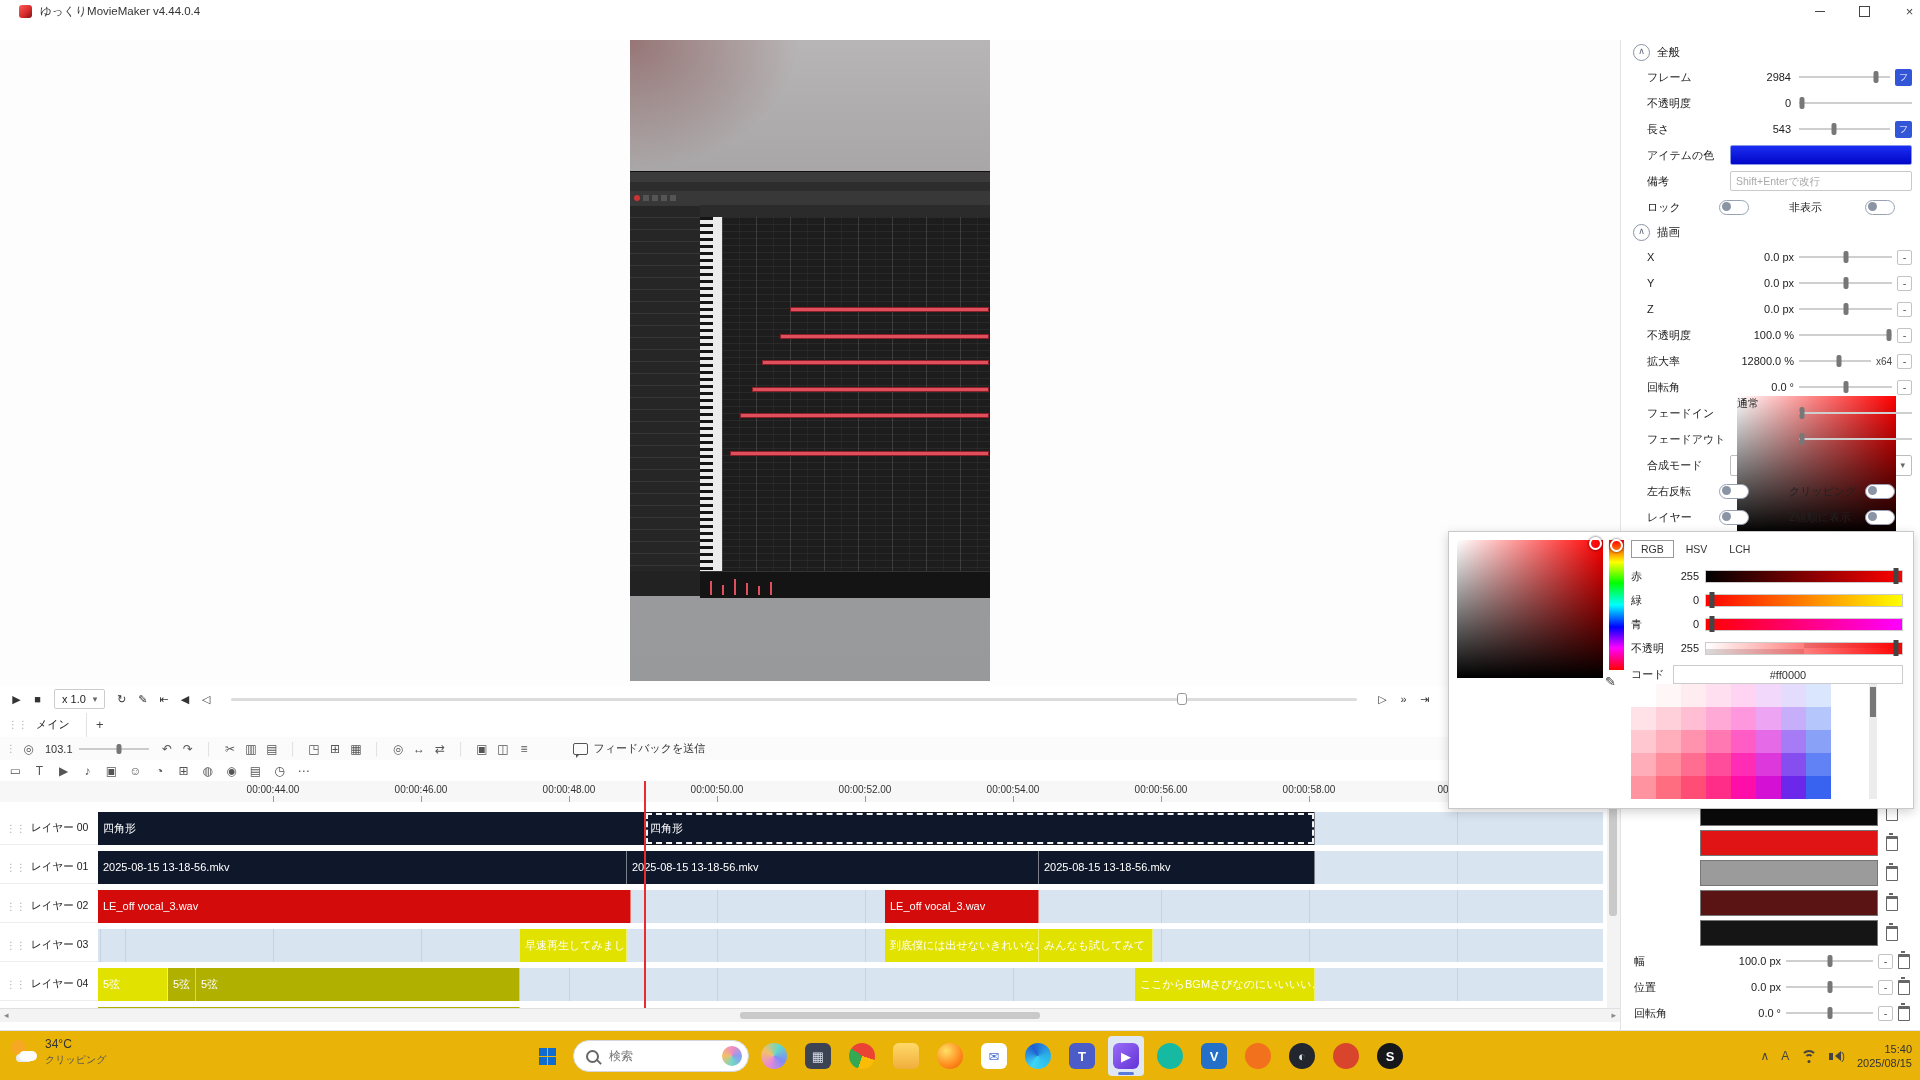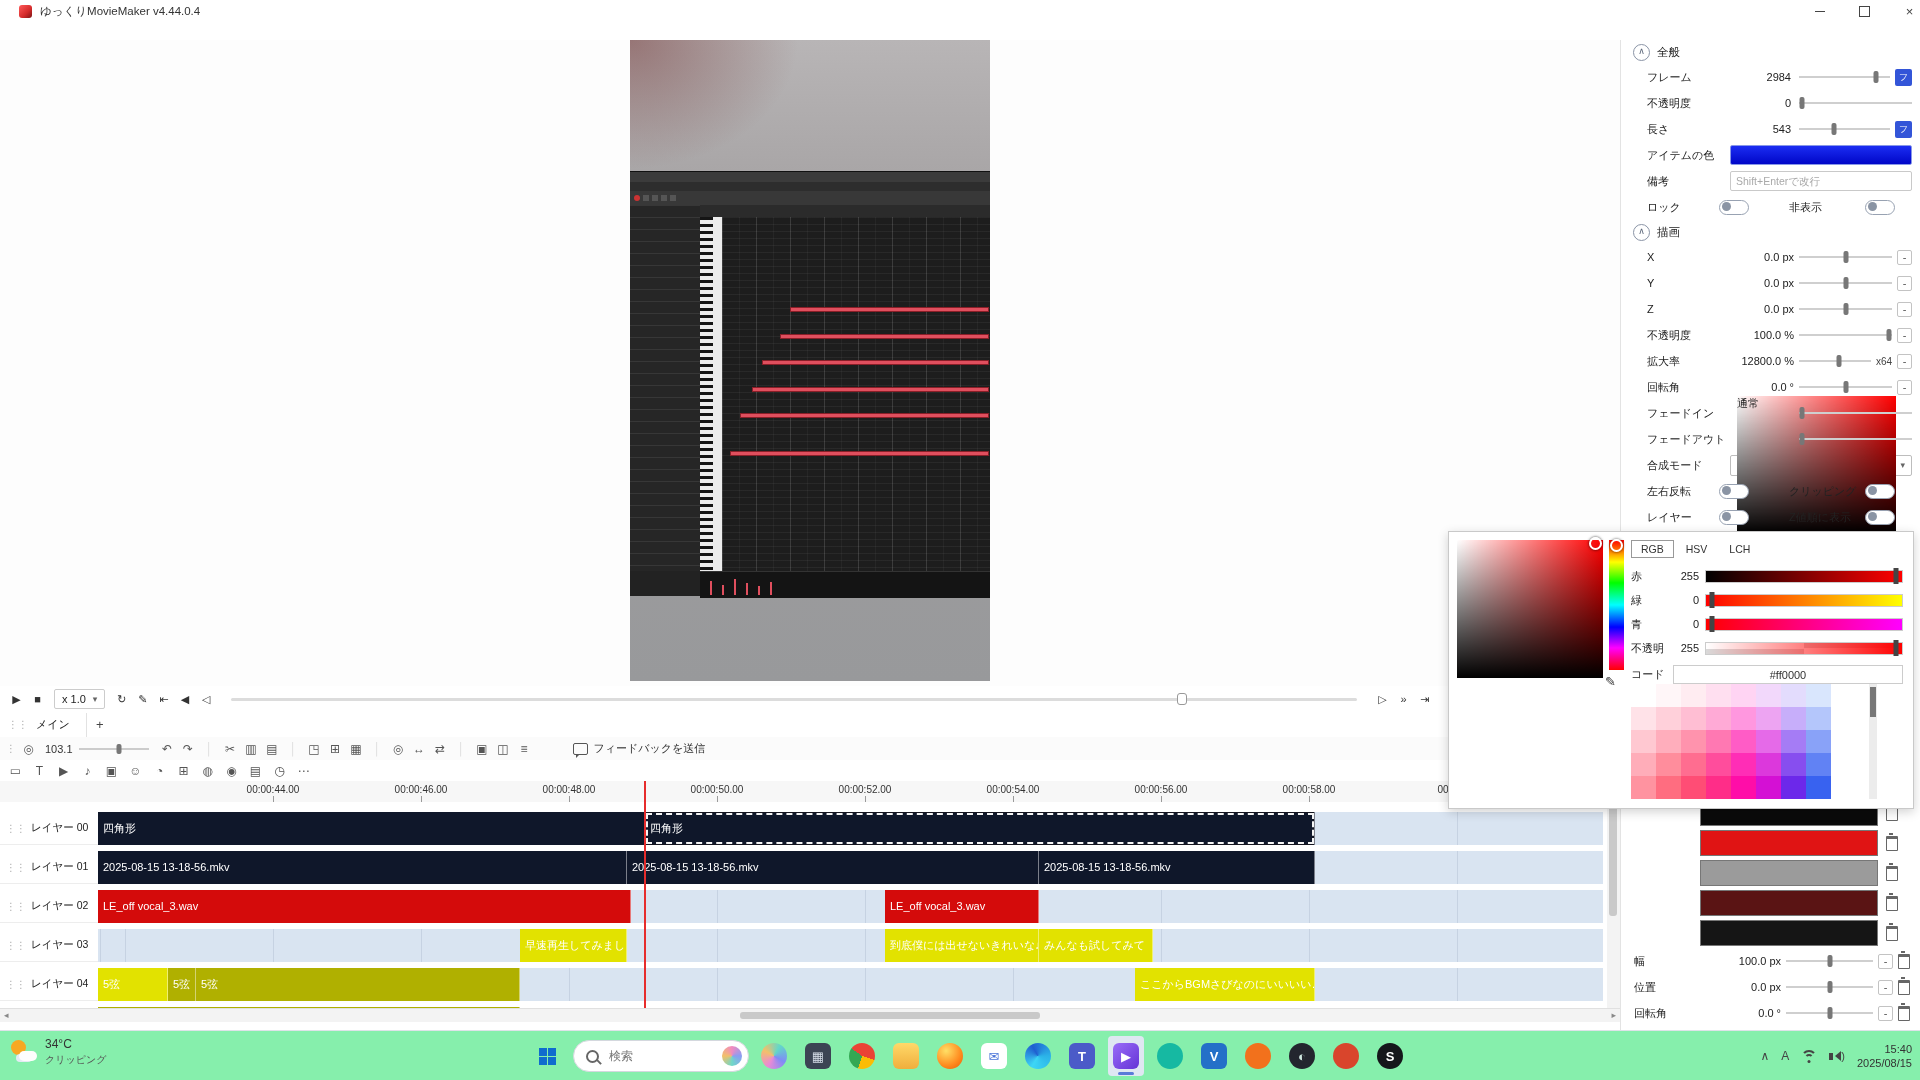--- a/index.html
+++ b/index.html
@@ -163,21 +163,21 @@
   .selected{outline:2px dashed #f4f4f4;outline-offset:-3px;box-shadow:inset 0 0 0 1px #15151f}
   .sliver{height:6px;line-height:6px;padding:0}
   #playhead{left:644px;top:781px;width:2px;height:227px;background:#e62c2c;z-index:12}
   #hscroll{left:0;top:1008px;width:1620px;height:13px;background:#f3f3f3;border-top:1px solid #e0e0e0}
   .harrow{position:absolute;top:1px;font-size:9px;color:#888}
   .hthumb{position:absolute;left:740px;top:3px;width:300px;height:7px;background:#c9c9c9;border-radius:3px}
   #vscroll{left:1607px;top:802px;width:13px;height:206px;background:#f3f3f3}
   .vthumb{position:absolute;left:2px;top:2px;width:8px;height:112px;background:#c9c9c9;border-radius:3px}
 
   
-  #taskbar{left:0;top:1030px;width:1920px;height:50px;background:#86efac;border-top:1px solid #dfe3e9;z-index:40}
+  #taskbar{left:0;top:1030px;width:1920px;height:50px;background:#eab308;border-top:1px solid #dfe3e9;z-index:40}
   .weather{position:absolute;left:10px;top:6px;display:flex;align-items:center;gap:8px}
   .wicon{width:27px;height:26px;position:relative}
   .wicon::before{content:"";position:absolute;left:1px;top:2px;width:15px;height:15px;border-radius:50%;background:#f7a823}
   .wicon::after{content:"";position:absolute;right:0;bottom:3px;width:18px;height:10px;border-radius:6px;background:#fdfdfd;box-shadow:-4px 2px 0 -1px #e4ebf4}
   .wtext{display:flex;flex-direction:column;line-height:1.3}
   .wtemp{font-size:12px;color:#333}
   .wdesc{font-size:10px;color:#555}
   .centericons{position:absolute;left:528px;top:5px;display:flex;align-items:center;gap:7px;height:40px}
   .startbtn{width:38px;height:40px;display:flex;align-items:center;justify-content:center}
   .winlogo{display:grid;grid-template-columns:8px 8px;grid-auto-rows:8px;gap:1px}

